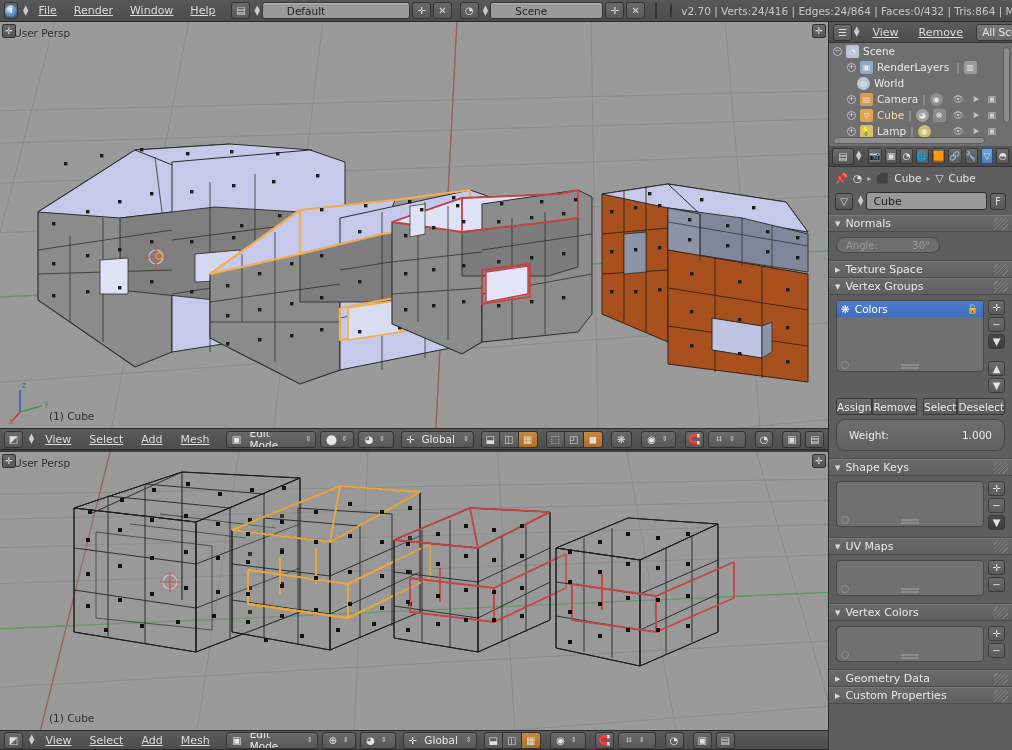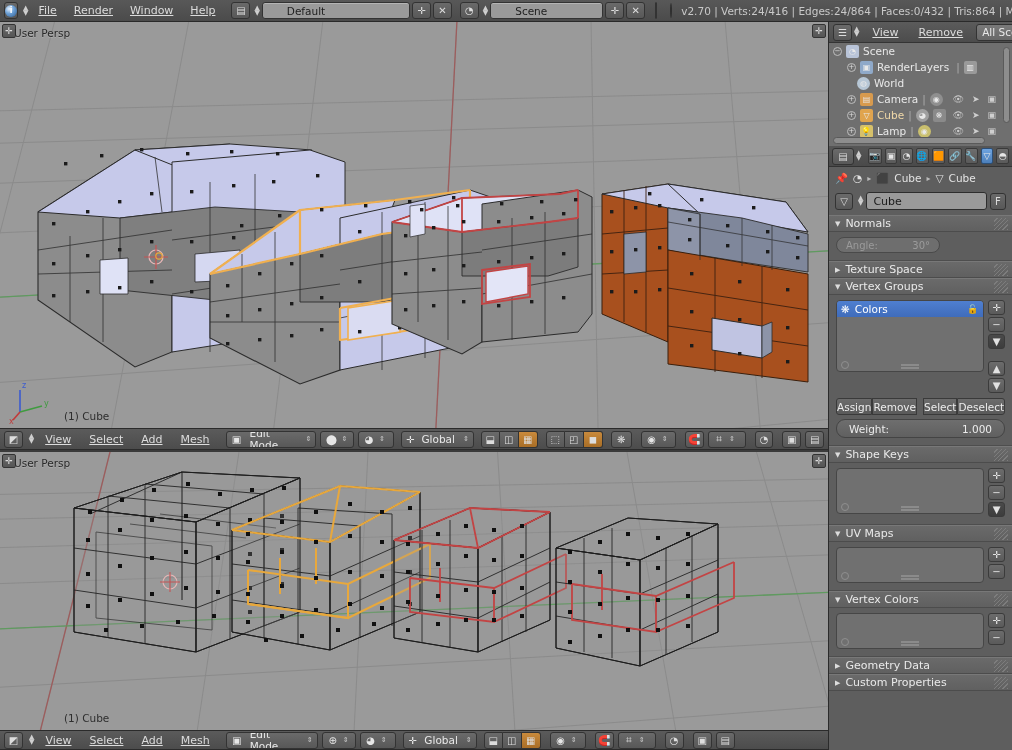--- a/index.html
+++ b/index.html
@@ -99,21 +99,21 @@
   #viewport-top { top: 22px; width: 828px; height: 406px; }
   #viewport-bottom { top: 452px; width: 828px; height: 278px; }
 
   .vp-canvas { position: absolute; inset: 0; }
   .vp-label {
     position: absolute; left: 14px; top: 5px;
     font-size: 10.5px; color: #2a2a2a; text-shadow: 0 1px 0 rgba(255,255,255,.18);
     pointer-events: none;
   }
   .vp-objname {
-    position: absolute; left: 64px; bottom: 6px;
+    position: absolute; left: 49px; bottom: 6px;
     font-size: 10.5px; color: #2e2e2e;
     pointer-events: none;
   }
   .vp-corner {
     position: absolute; width: 14px; height: 14px;
     background: linear-gradient(#6a6a6a,#555); border: 1px solid #333;
     border-radius: 2px; display: flex; align-items: center; justify-content: center;
     color: #ddd; font-size: 9px;
   }
   .vp-corner.tl { left: 2px; top: 2px; }
@@ -248,21 +248,21 @@
   .rb {
     flex: 1; height: 17px; border: 1px solid #3a3a3a;
     background: linear-gradient(#6c6c6c,#5a5a5a);
     display: flex; align-items: center; justify-content: center;
     font-size: 10.5px; color: #ececec;
   }
   .rb:first-child { border-radius: 3px 0 0 3px; }
   .rb:last-child { border-radius: 0 3px 3px 0; }
   .gap { width: 6px; flex: 0 0 6px; background: transparent; border: none; }
   .weight {
-    margin-top: 4px; height: 19px; border-radius: 9px;
+    margin-top: 4px; height: 32px; border-radius: 9px;
     background: linear-gradient(#6e6e6e,#606060); border: 1px solid #444;
     display: flex; align-items: center; justify-content: space-between;
     padding: 0 12px; font-size: 10.5px; color: #ececec;
   }
   .panel-sep { height: 1px; background: #4e4e4e; }
 </style>
 </head>
 <body>
 
 <div class="app">

